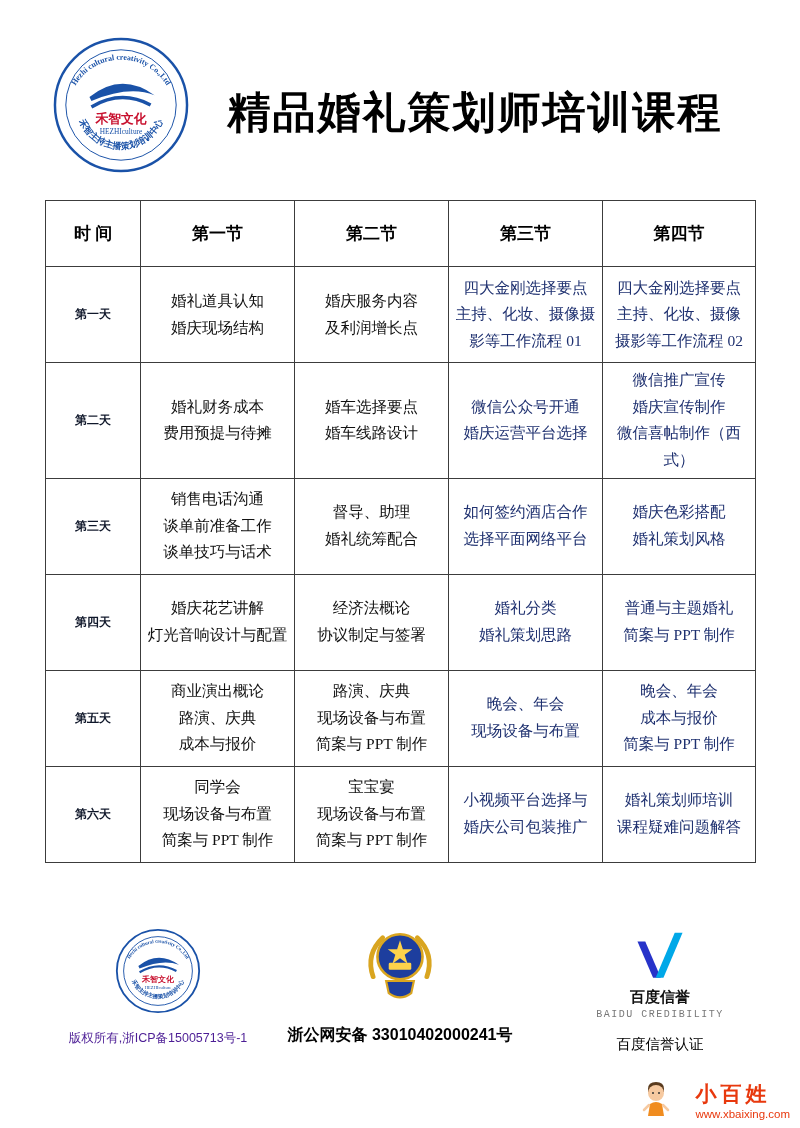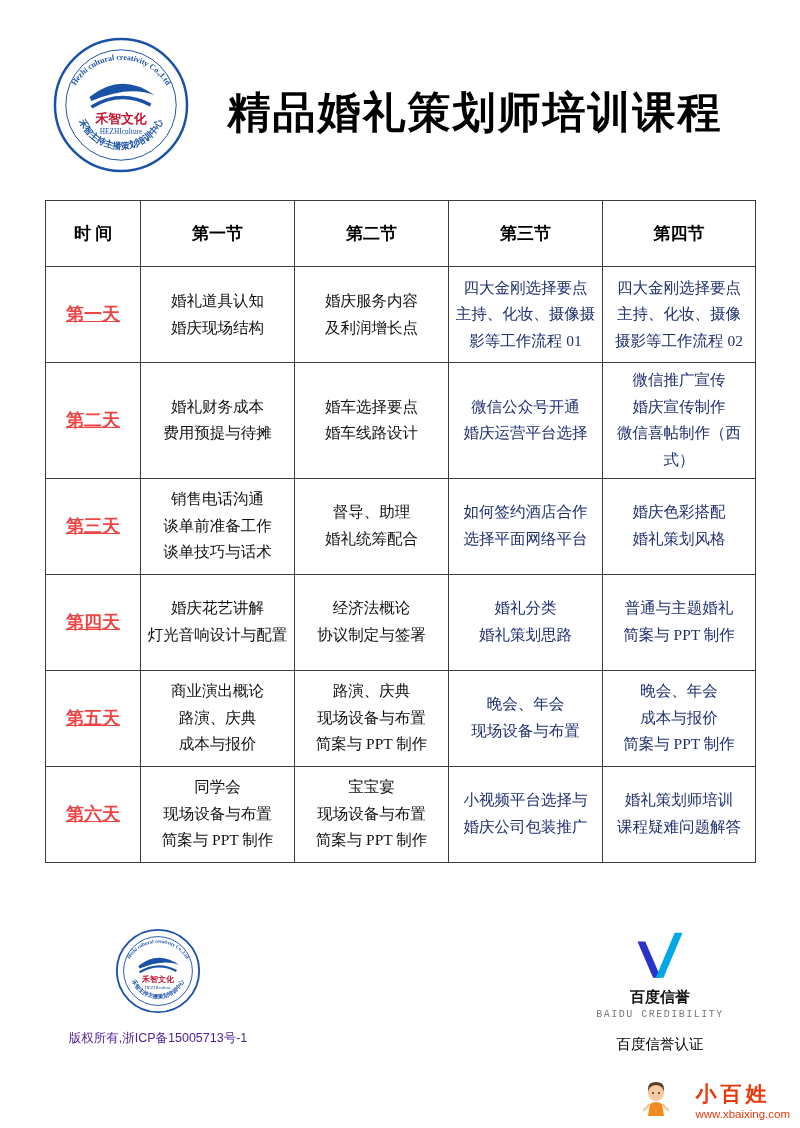--- a/index.html
+++ b/index.html
@@ -19,21 +19,21 @@
   .course-table {
     position:absolute; left:45px; top:200px; width:710px;
     border-collapse:collapse; table-layout:fixed;
   }
   .course-table th, .course-table td {
     border:1px solid #3c3c3c; text-align:center; vertical-align:middle;
     white-space:pre-line; overflow:hidden;
   }
   .course-table th { height:66px; font-size:17px; font-weight:bold; color:#000; }
   .course-table td { height:96px; font-size:15.5px; line-height:1.72; color:var(--table-text,#111); padding:4px 5px; }
-  .course-table td.day { font-weight:bold; font-size:18px; color:#ef4444;text-decoration:underline; }
+  .course-table td.day { font-weight:bold; font-size:12px; color:#0f172a; }
   .course-table td.accent { color:var(--table-accent,#1f3170); }
 
   
   .footer-left  { position:absolute; left:58px;  top:928px; width:200px; display:flex; flex-direction:column; align-items:center; }
   .footer-logo  { width:86px; height:86px; }
   .copyright    { margin-top:16px; font-size:12.5px; color:#4c1d95; font-family:"Liberation Sans", sans-serif; white-space:nowrap; }
 
   .footer-center{ position:absolute; left:268px; top:925px; width:264px; display:flex; flex-direction:column; align-items:center; }
   .police-badge { width:78px; height:86px; }
   .police-text  { margin-top:14px; font-size:16px; font-weight:bold; color:#000; font-family:"Liberation Sans", sans-serif; white-space:nowrap; }
@@ -188,20 +188,31 @@
       <path d="M40 72 Q 70 54 100 70" stroke="#1a52a8" stroke-width="3.5" fill="none"></path>
       <text x="70" y="88" text-anchor="middle" font-size="13" font-weight="bold" fill="#c8102e">禾智文化</text>
       <text x="70" y="99" text-anchor="middle" font-size="7.5" fill="#1a52a8">HEZHIculture</text>
       <text font-size="9" fill="#1a52a8" font-weight="bold">
         <textPath href="#arcB2" startOffset="50%" text-anchor="middle">禾智主持主播策划培训中心</textPath>
       </text>
     </svg>
     <div class="copyright">版权所有,浙ICP备15005713号-1</div>
   </div>
 
+  <div class="footer-center">
+    <svg class="police-badge" viewBox="0 0 90 96">
+      <path d="M14 58 Q 5 32 25 13" fill="none" stroke="#d9a520" stroke-width="5.5" stroke-linecap="round"></path>
+      <path d="M76 58 Q 85 32 65 13" fill="none" stroke="#d9a520" stroke-width="5.5" stroke-linecap="round"></path>
+      <circle cx="45" cy="35" r="26" fill="#1d3e9e" stroke="#d9a520" stroke-width="3"></circle>
+      <polygon points="45,16 48.3,26.4 59.2,26.4 50.4,32.8 53.7,43.2 45,36.8 36.3,43.2 39.6,32.8 30.8,26.4 41.7,26.4" fill="#ffd24a"></polygon>
+      <rect x="32" y="42" width="26" height="8" rx="1.5" fill="#ffd24a"></rect>
+      <path d="M29 63 L61 63 L58 77 Q 45 87 32 77 Z" fill="#1d3e9e" stroke="#d9a520" stroke-width="2.5"></path>
+    </svg>
+    <div class="police-text">浙公网安备 33010402000241号</div>
+  </div>
 
   <div class="footer-right">
     <svg class="baidu-logo" viewBox="0 0 60 56">
       <polygon points="4,10 22,52 31,52 13,10" fill="#2733c9"></polygon>
       <polygon points="56,0 34,52 25,52 47,0" fill="#00a8e8"></polygon>
     </svg>
     <div class="baidu-cn">百度信誉</div>
     <div class="baidu-en">BAIDU CREDIBILITY</div>
     <div class="baidu-cert">百度信誉认证</div>
   </div>

